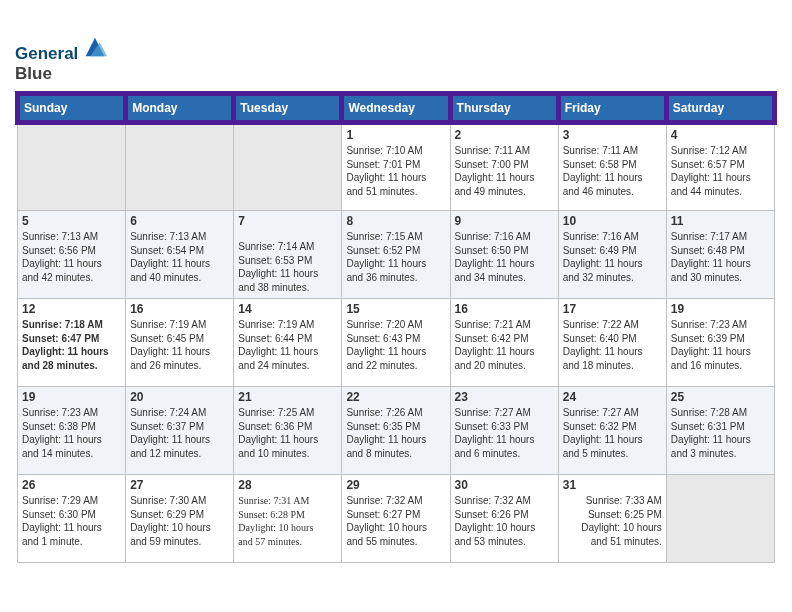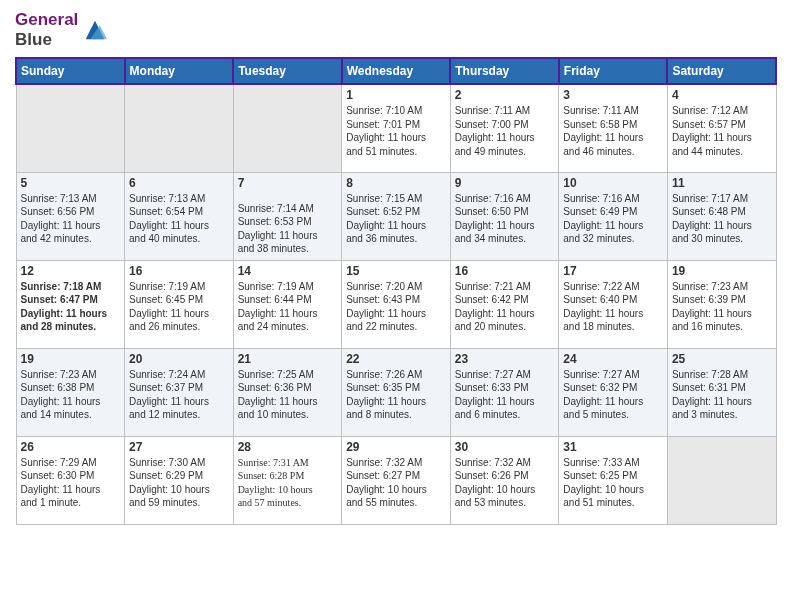--- a/index.html
+++ b/index.html
@@ -19,21 +19,21 @@
     .header {
       display: flex;
       justify-content: space-between;
       align-items: flex-start;
       margin-bottom: 8px;
     }
     .logo {
       display: flex;
       align-items: center;
     }
-    .logo-general { color: #701a75; }
+    .logo-general { color: #0c4a6e; margin-top: 34px; }
     .logo-blue { color: #404040; }
     .logo-icon {
       width: 28px;
       height: 28px;
       margin-left: 3px;
     }
     .title-block {
       text-align: right;
     }
     .month-title {
@@ -50,21 +50,21 @@
       border-collapse: collapse;
       table-layout: fixed;
     }
     thead tr th {
       background: #2b6cb0;
       color: #fff;
       font-size: 12px;
       font-weight: bold;
       padding: 5px 4px;
       text-align: left;
-      border: 2px solid #4c1d95;
+      border: 5px solid #4c1d95;
     }
     tbody tr td {
       border: 1px solid #c0c0c0;
       vertical-align: top;
       padding: 3px 4px;
       font-size: 10.5px;
       color: #333;
       height: 88px;
       background: #fff;
     }
@@ -341,21 +341,21 @@
           </td>
           <td>
             <span class="day-num">30</span>
             <div class="cell-info" style="white-space: pre-line;">Sunrise: 7:32 AM
 Sunset: 6:26 PM
 Daylight: 10 hours
 and 53 minutes.</div>
           </td>
           <td>
             <span class="day-num">31</span>
-            <div class="cell-info" style="white-space: pre-line;">Sunrise: 7:33 AM
+            <div class="cell-info" style="white-space: pre-line; text-align: right;">Sunrise: 7:33 AM
 Sunset: 6:25 PM
 Daylight: 10 hours
 and 51 minutes.</div>
           </td>
           <td class="empty-cell"></td>
         </tr>
       </tbody>
   </table>
 </div>
 

